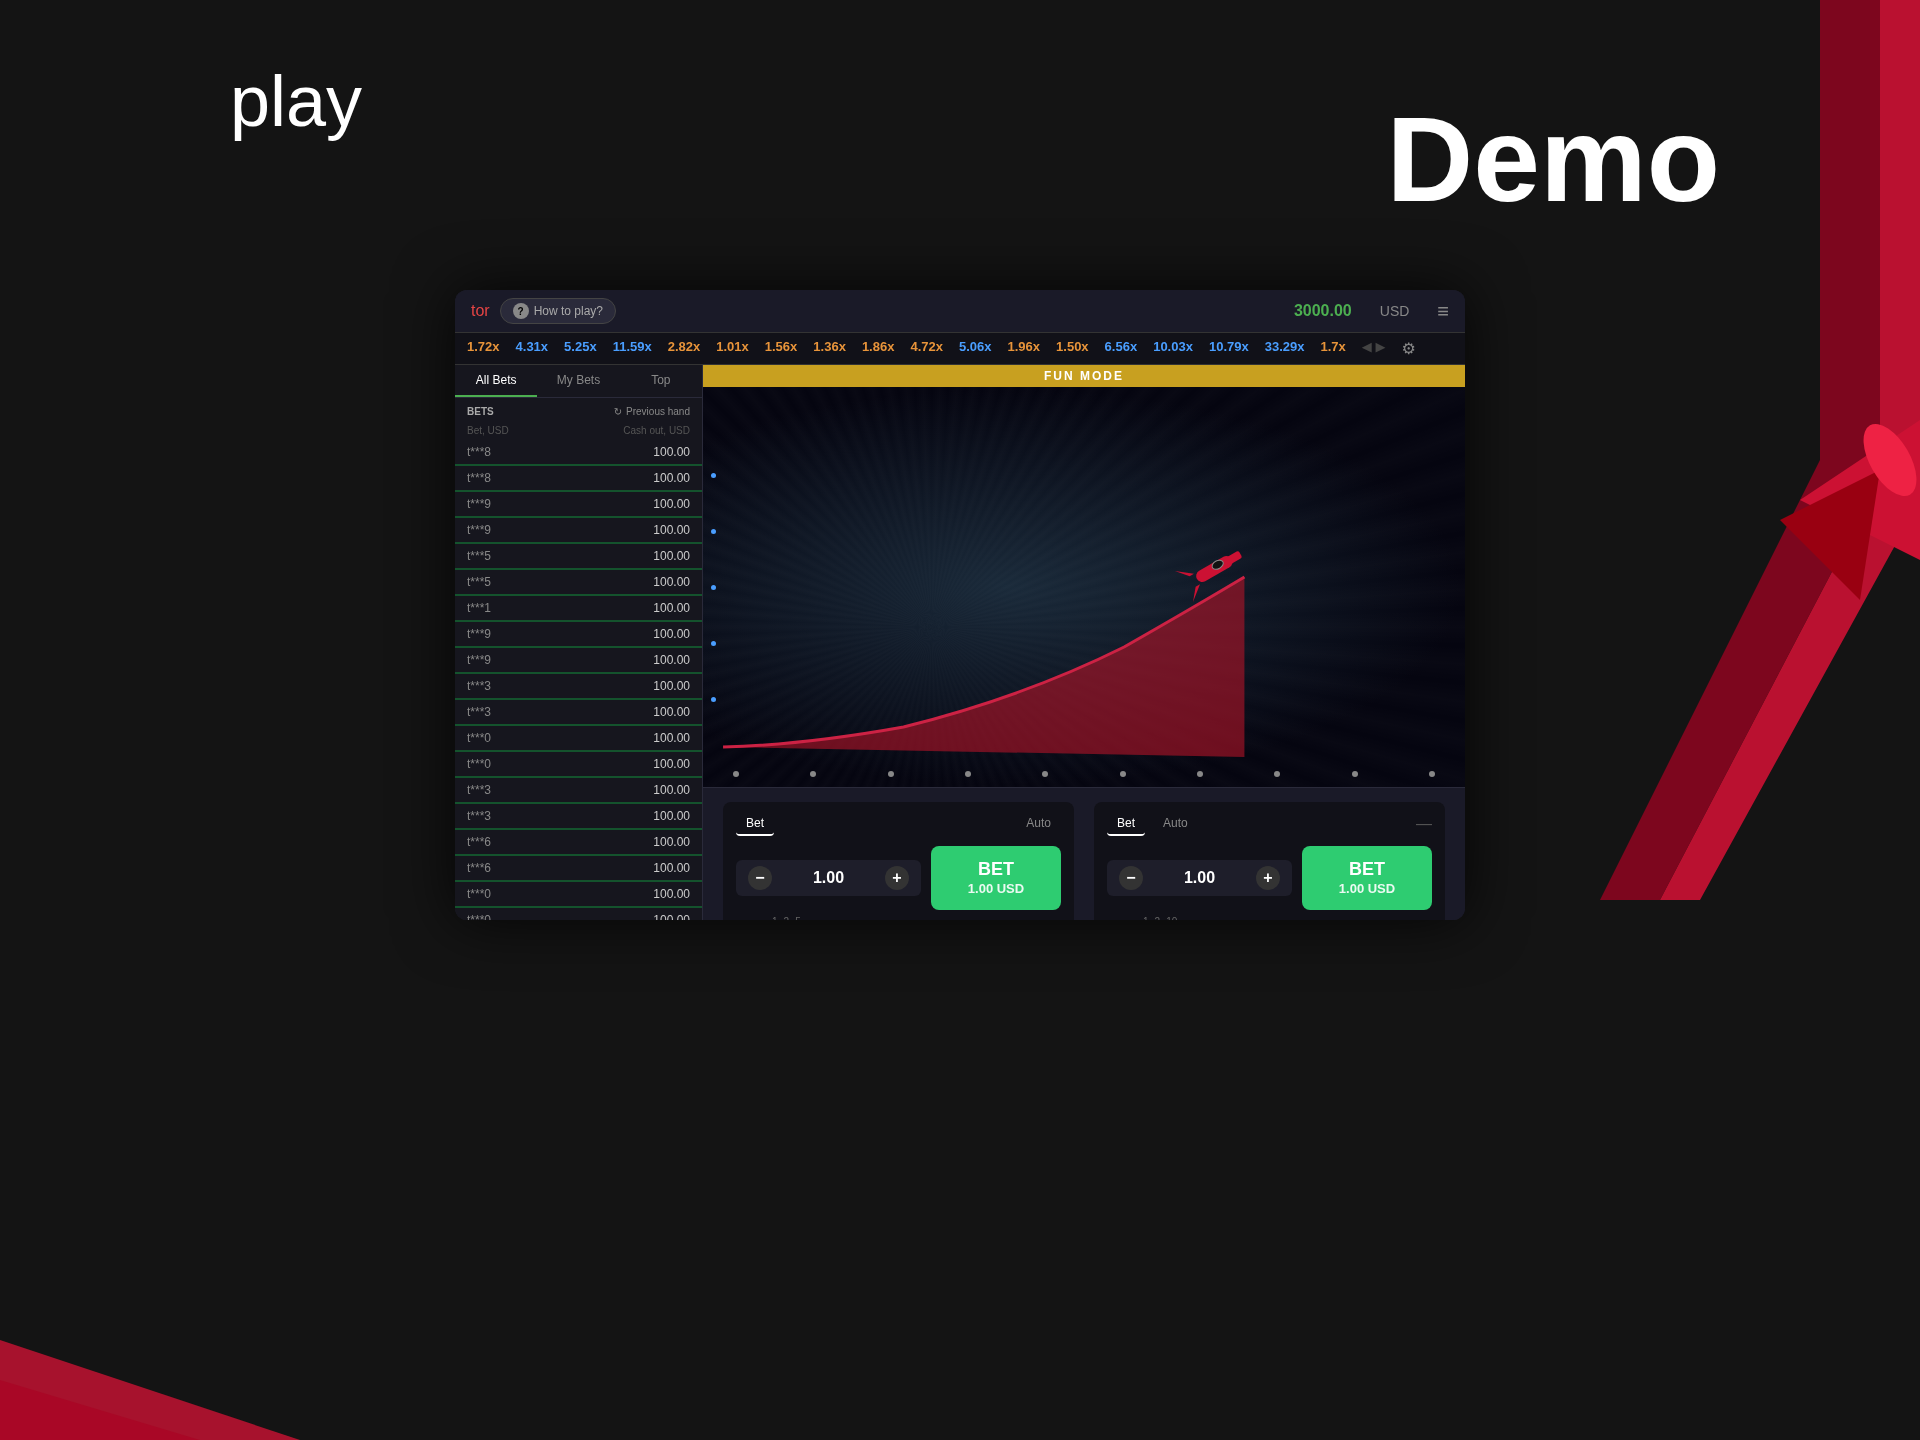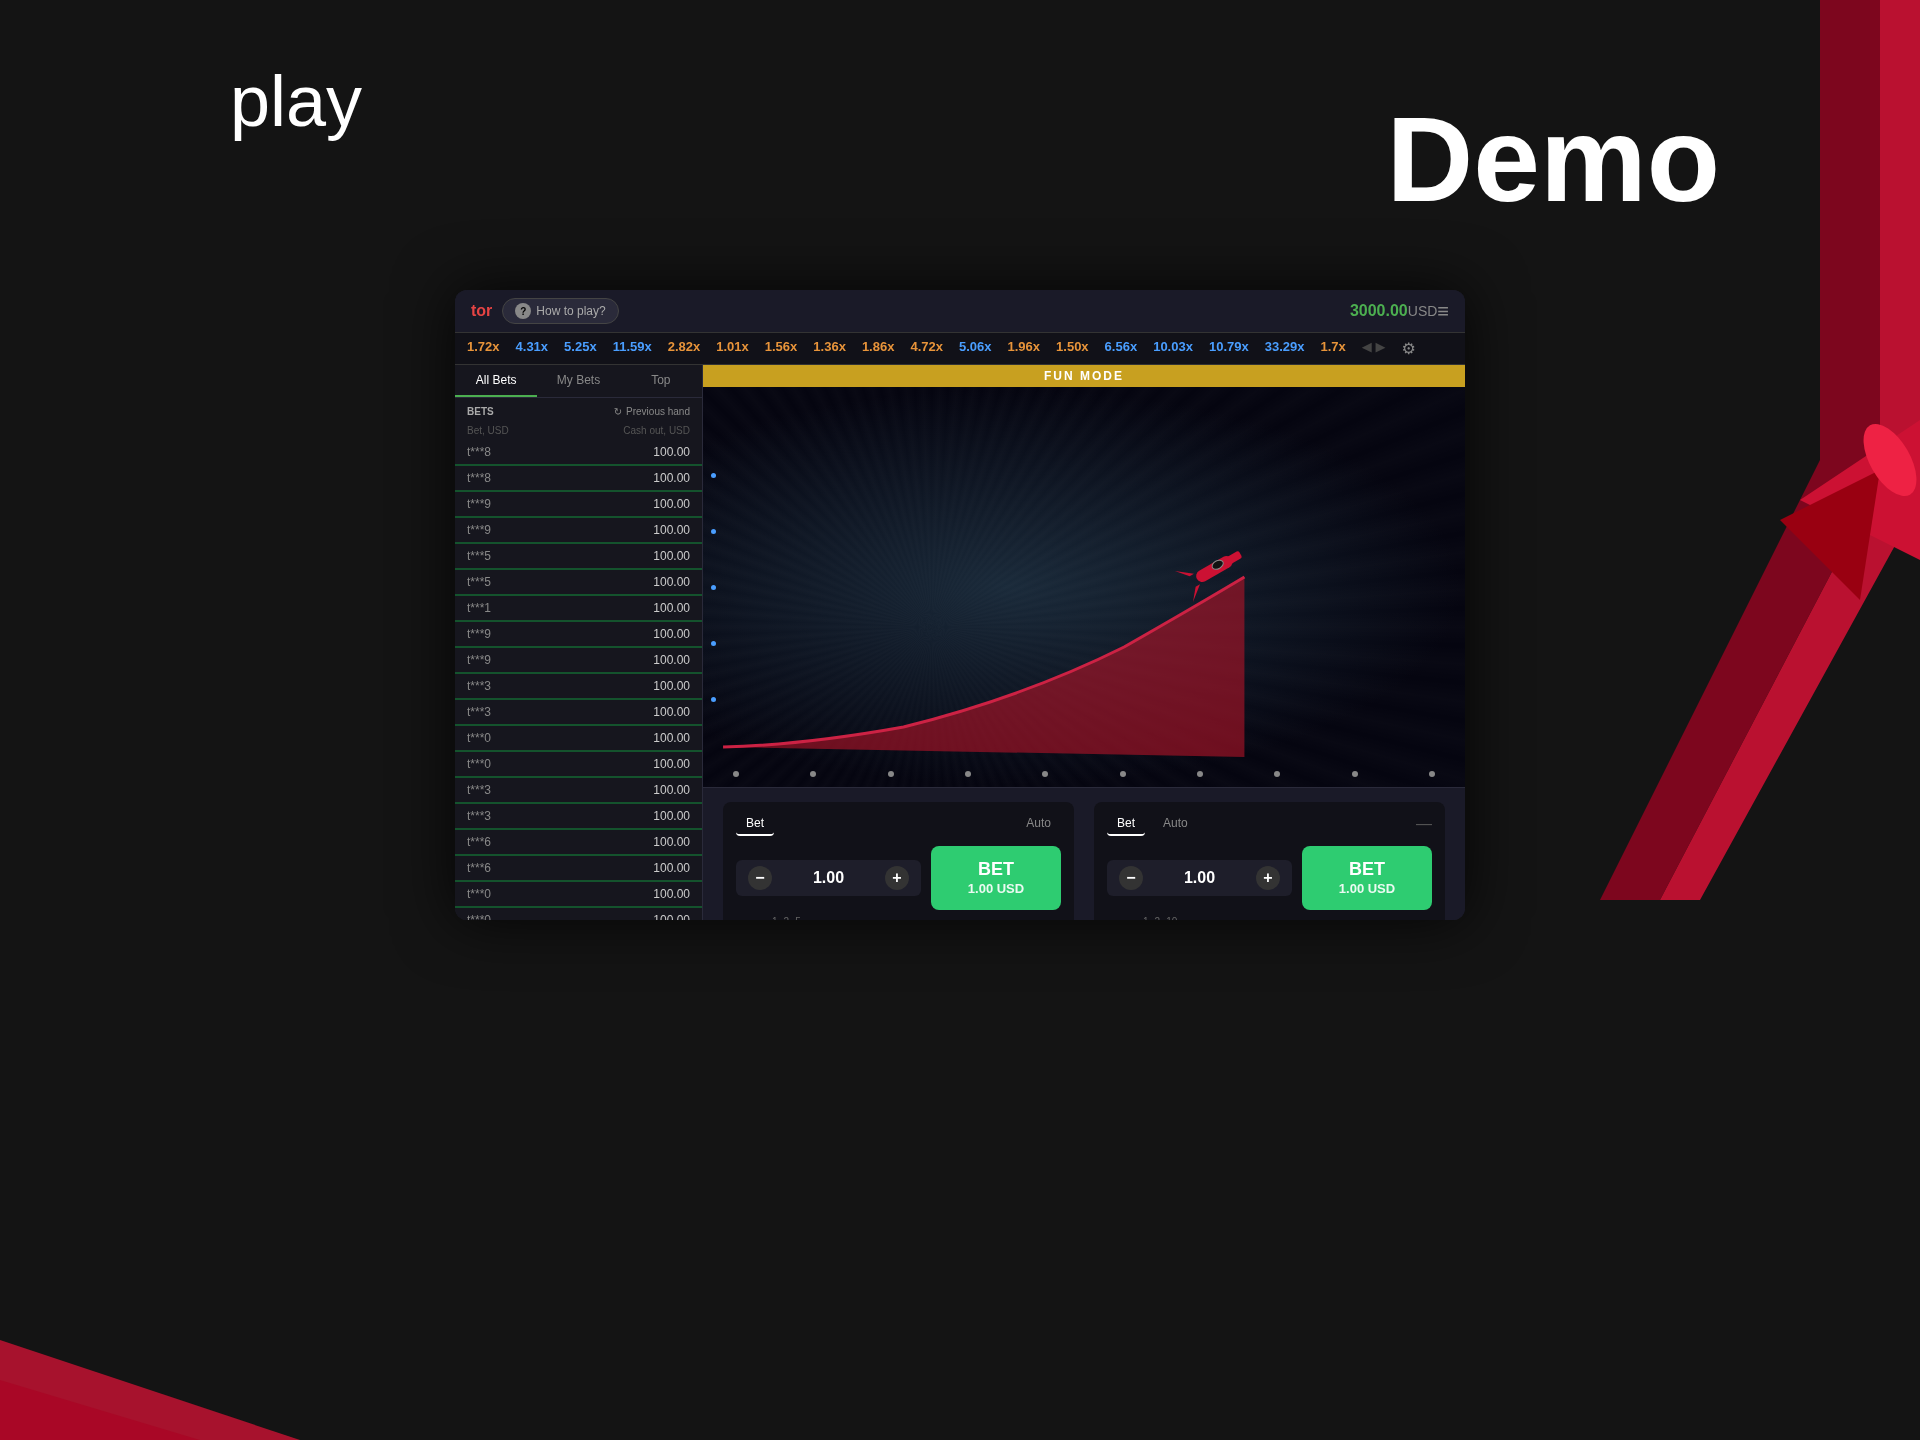--- a/index.html
+++ b/index.html
@@ -110,21 +110,21 @@
       border-bottom: 1px solid #333;
     }
     .top-bar-left {
       display: flex;
       align-items: center;
       gap: 10px;
     }
     .game-title {
       color: #e64444;
       font-size: 16px;
-      font-weight: 700;
+      font-weight: 400;
     }
     .how-to-play-btn {
       background: #2a2a3a;
       border: 1px solid #444;
       border-radius: 20px;
       padding: 4px 12px;
       color: #aaa;
       font-size: 12px;
       display: flex;
       align-items: center;
@@ -457,21 +457,21 @@
   <div class="game-container">
 
     <div class="top-bar">
       <div class="top-bar-left">
         <span class="game-title">tor</span>
         <div class="how-to-play-btn">
           <span class="q-icon">?</span>
           <span>How to play?</span>
         </div>
       </div>
-      <div style="display:flex;align-items:center;gap:0;">
+      <div style="display:flex;align-items:center;gap:28px;">
         <span class="balance">3000.00</span>
         <span class="balance-usd">USD</span>
         <span class="menu-icon">≡</span>
       </div>
     </div>
 
     <div class="multiplier-ticker">
       <span class="mult-item orange">1.72x</span>
       <span class="mult-item blue">4.31x</span>
       <span class="mult-item blue">5.25x</span>

